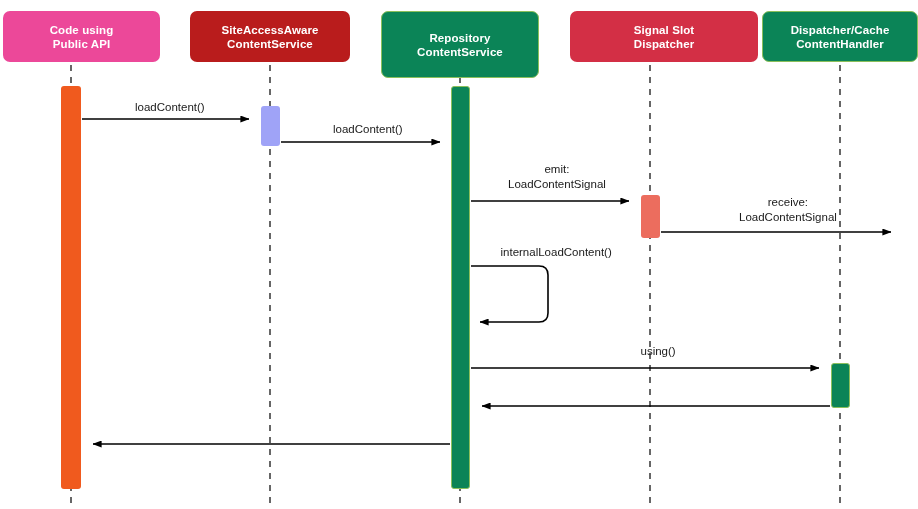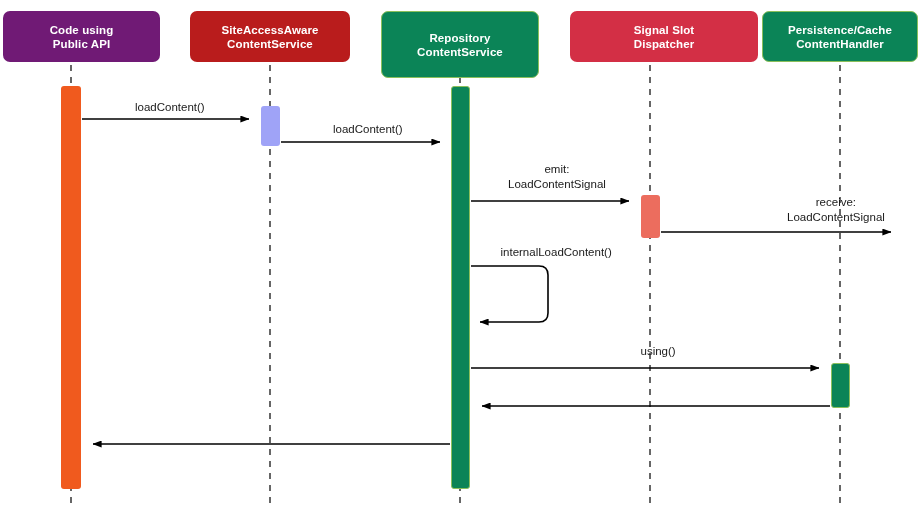--- a/index.html
+++ b/index.html
@@ -89,52 +89,52 @@
         <line x1="471" y1="201" x2="629" y2="201" stroke="#000000" stroke-width="1.6" marker-end="url(#arrowhead)"></line>
         <line x1="661" y1="232" x2="891" y2="232" stroke="#000000" stroke-width="1.6" marker-end="url(#arrowhead)"></line>
         <path d="M 471 266 H 539 Q 548 266 548 275 V 313 Q 548 322 539 322 H 480" fill="none" stroke="#000000" stroke-width="1.6" marker-end="url(#arrowhead-left)"></path>
         <line x1="471" y1="368" x2="819" y2="368" stroke="#000000" stroke-width="1.6" marker-end="url(#arrowhead)"></line>
         <line x1="830" y1="406" x2="482" y2="406" stroke="#000000" stroke-width="1.6" marker-end="url(#arrowhead)"></line>
         <line x1="450" y1="444" x2="93" y2="444" stroke="#000000" stroke-width="1.6" marker-end="url(#arrowhead)"></line>
       </g>
   </svg>
 
   <div id="participants-layer">
-      <div class="participant-box" style="left: 3px; top: 11px; width: 157px; height: 51px; background: #701a75;">
+      <div class="participant-box" style="left: 3px; top: 11px; width: 157px; height: 51px; background: #ec4899;">
         <span class="participant-label">Code using
 Public API</span>
       </div>
       <div class="participant-box" style="left: 190px; top: 11px; width: 160px; height: 51px; background: #b91c1c;">
         <span class="participant-label">SiteAccessAware
 ContentService</span>
       </div>
       <div class="participant-box" style="left: 381px; top: 11px; width: 158px; height: 67px; background: rgb(11, 132, 87); border: 1px solid rgb(139, 191, 91);">
         <span class="participant-label">Repository
 ContentService</span>
       </div>
       <div class="participant-box" style="left: 570px; top: 11px; width: 188px; height: 51px; background: rgb(211, 47, 69);">
         <span class="participant-label">Signal Slot
 Dispatcher</span>
       </div>
       <div class="participant-box" style="left: 762px; top: 11px; width: 156px; height: 51px; background: rgb(11, 132, 87); border: 1px solid rgb(139, 191, 91);">
-        <span class="participant-label">Persistence/Cache
+        <span class="participant-label">Dispatcher/Cache
 ContentHandler</span>
       </div>
     </div>
   <div id="activations-layer">
       <div class="activation" style="left: 61px; top: 86px; width: 20px; height: 403px; background: rgb(240, 90, 30);"></div>
       <div class="activation" style="left: 261px; top: 106px; width: 19px; height: 40px; background: rgb(159, 163, 247);"></div>
       <div class="activation" style="left: 451px; top: 86px; width: 19px; height: 403px; background: rgb(11, 132, 87); border: 1px solid rgb(139, 191, 91);"></div>
       <div class="activation" style="left: 641px; top: 195px; width: 19px; height: 43px; background: rgb(236, 109, 94);"></div>
       <div class="activation" style="left: 831px; top: 363px; width: 19px; height: 45px; background: rgb(11, 132, 87); border: 1px solid rgb(139, 191, 91);"></div>
     </div>
   <div id="labels-layer">
       <div class="msg-label" style="left: 135px; top: 100px;">loadContent()</div>
       <div class="msg-label" style="left: 333px; top: 122px;">loadContent()</div>
       <div class="msg-label" style="left: 508px; top: 162px;">emit:
 LoadContentSignal</div>
-      <div class="msg-label" style="left: 739px; top: 195px; margin-left: 48px;">receive:
+      <div class="msg-label" style="left: 739px; top: 195px;">receive:
 LoadContentSignal</div>
       <div class="msg-label" style="left: 500.5px; top: 245px; text-align: center;">internalLoadContent()</div>
       <div class="msg-label" style="left: 640.5px; top: 344px;">using()</div>
     </div>
 
 </div>
 
 </body></html>

